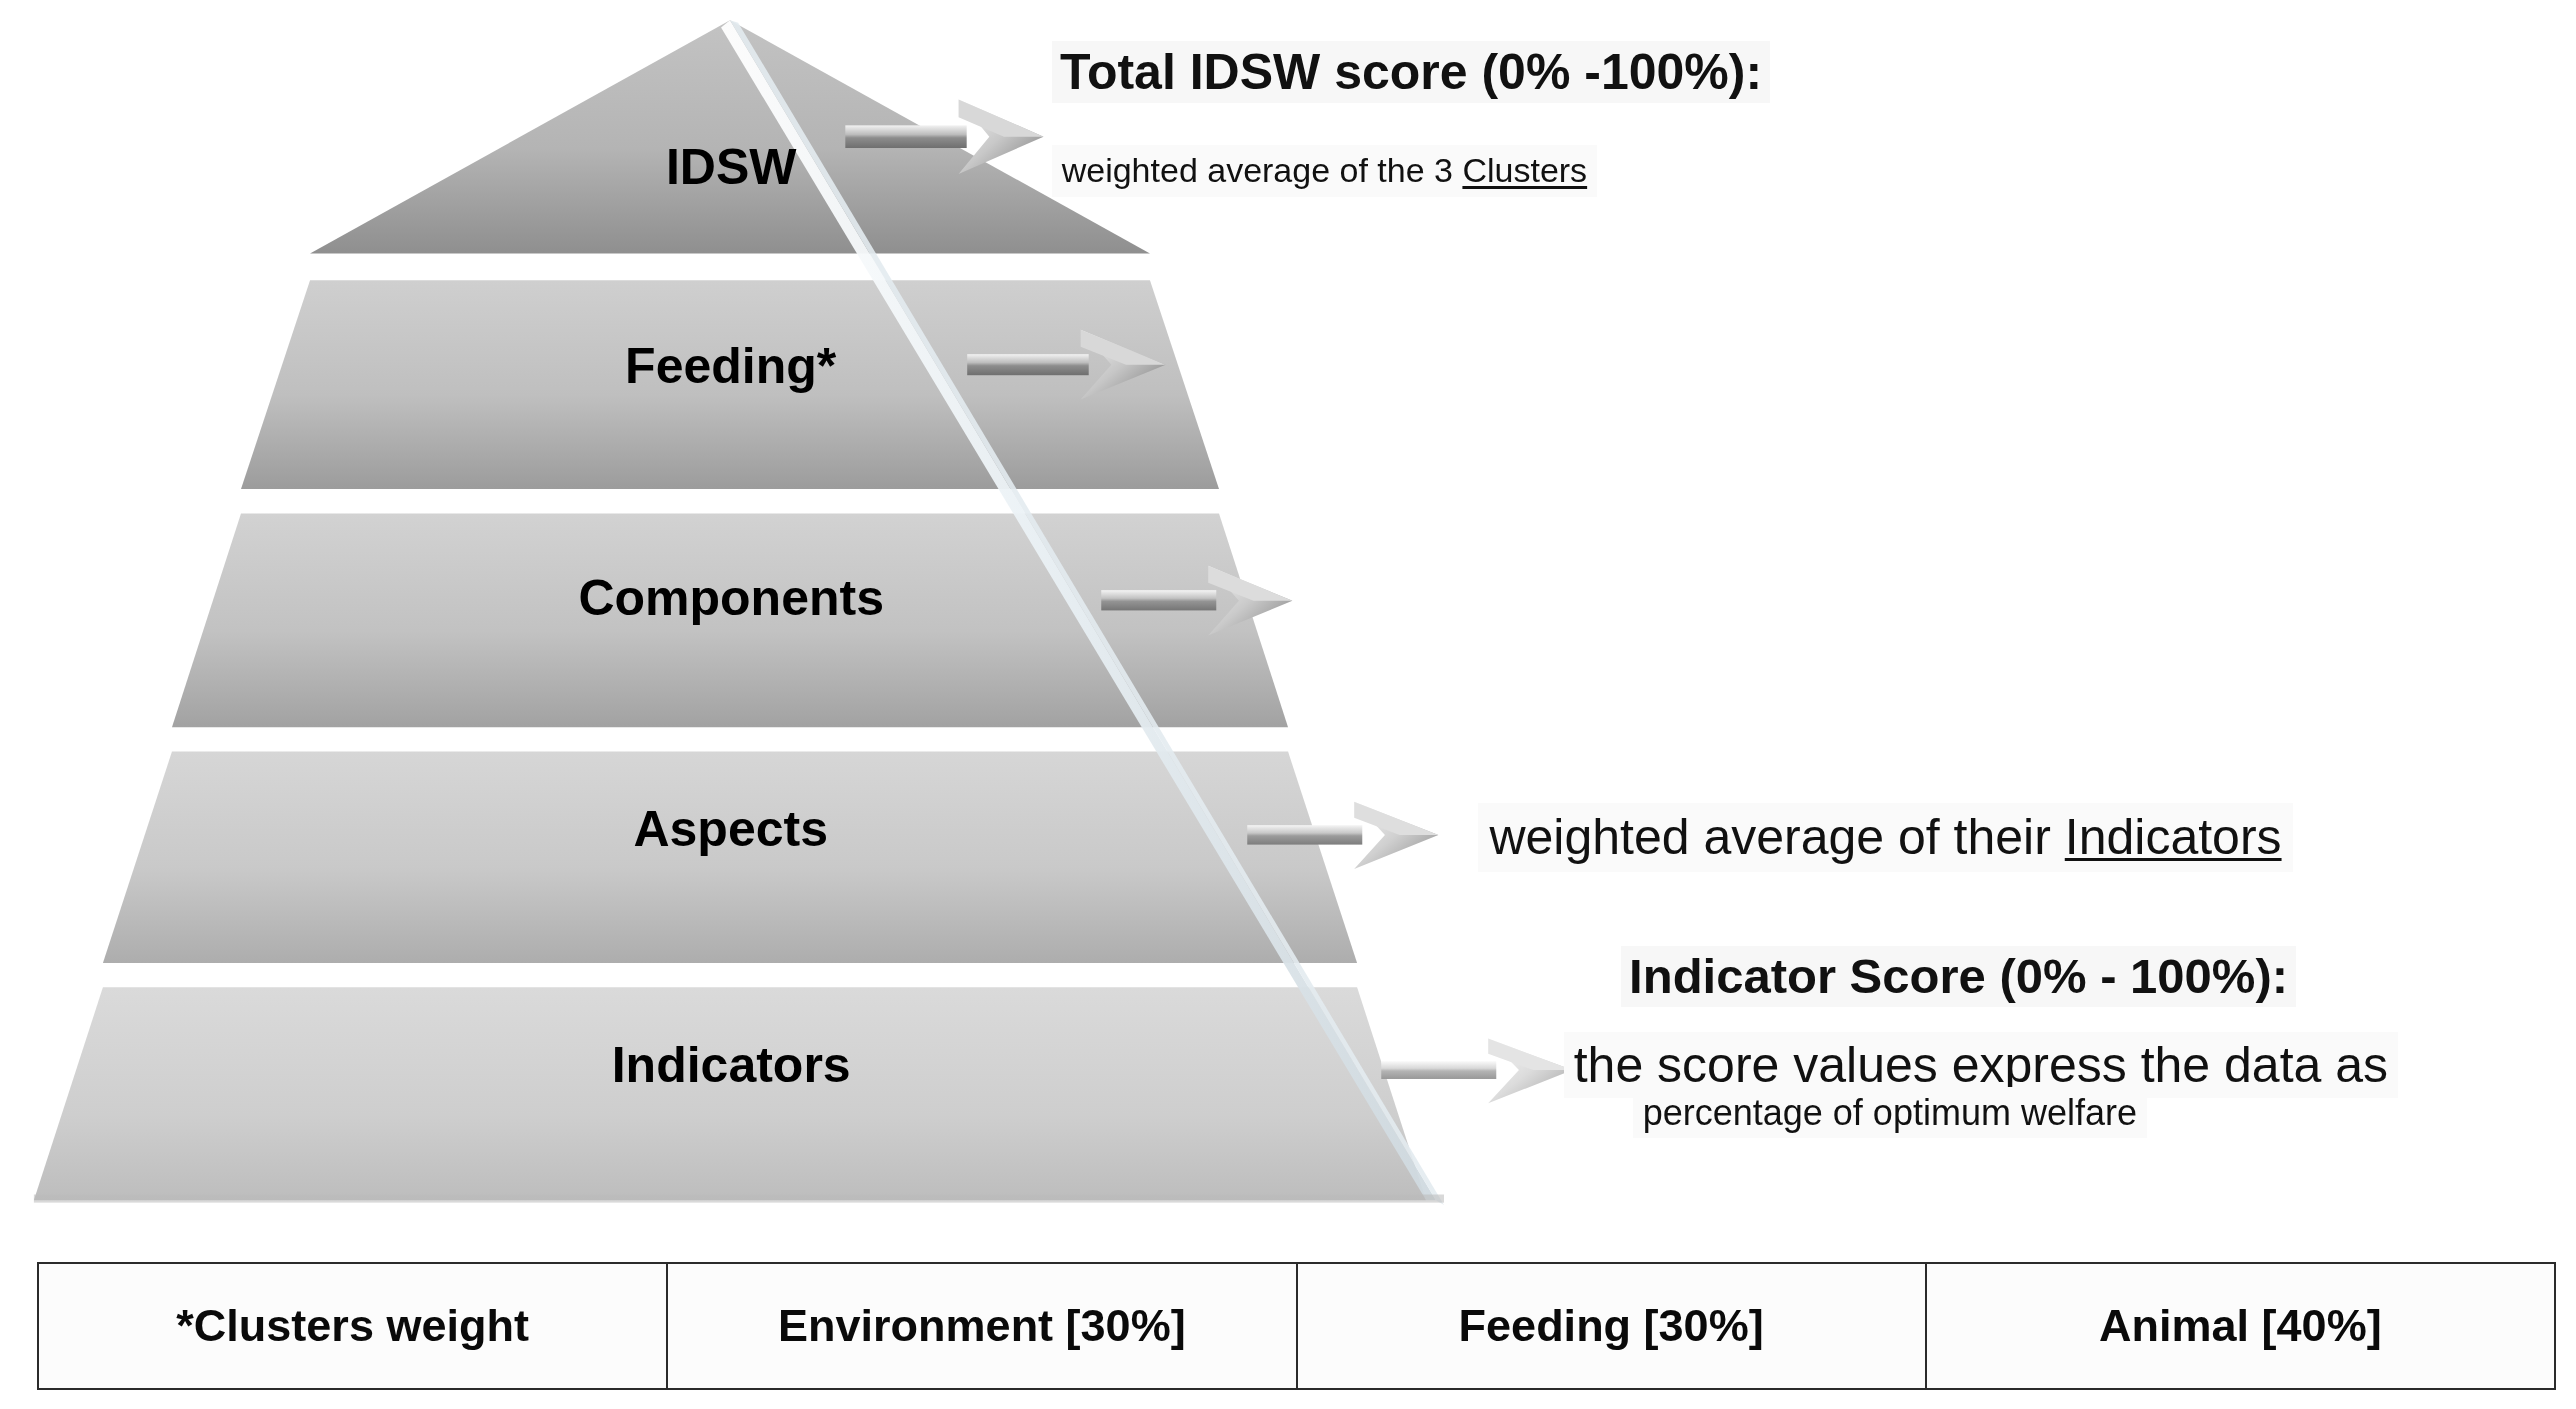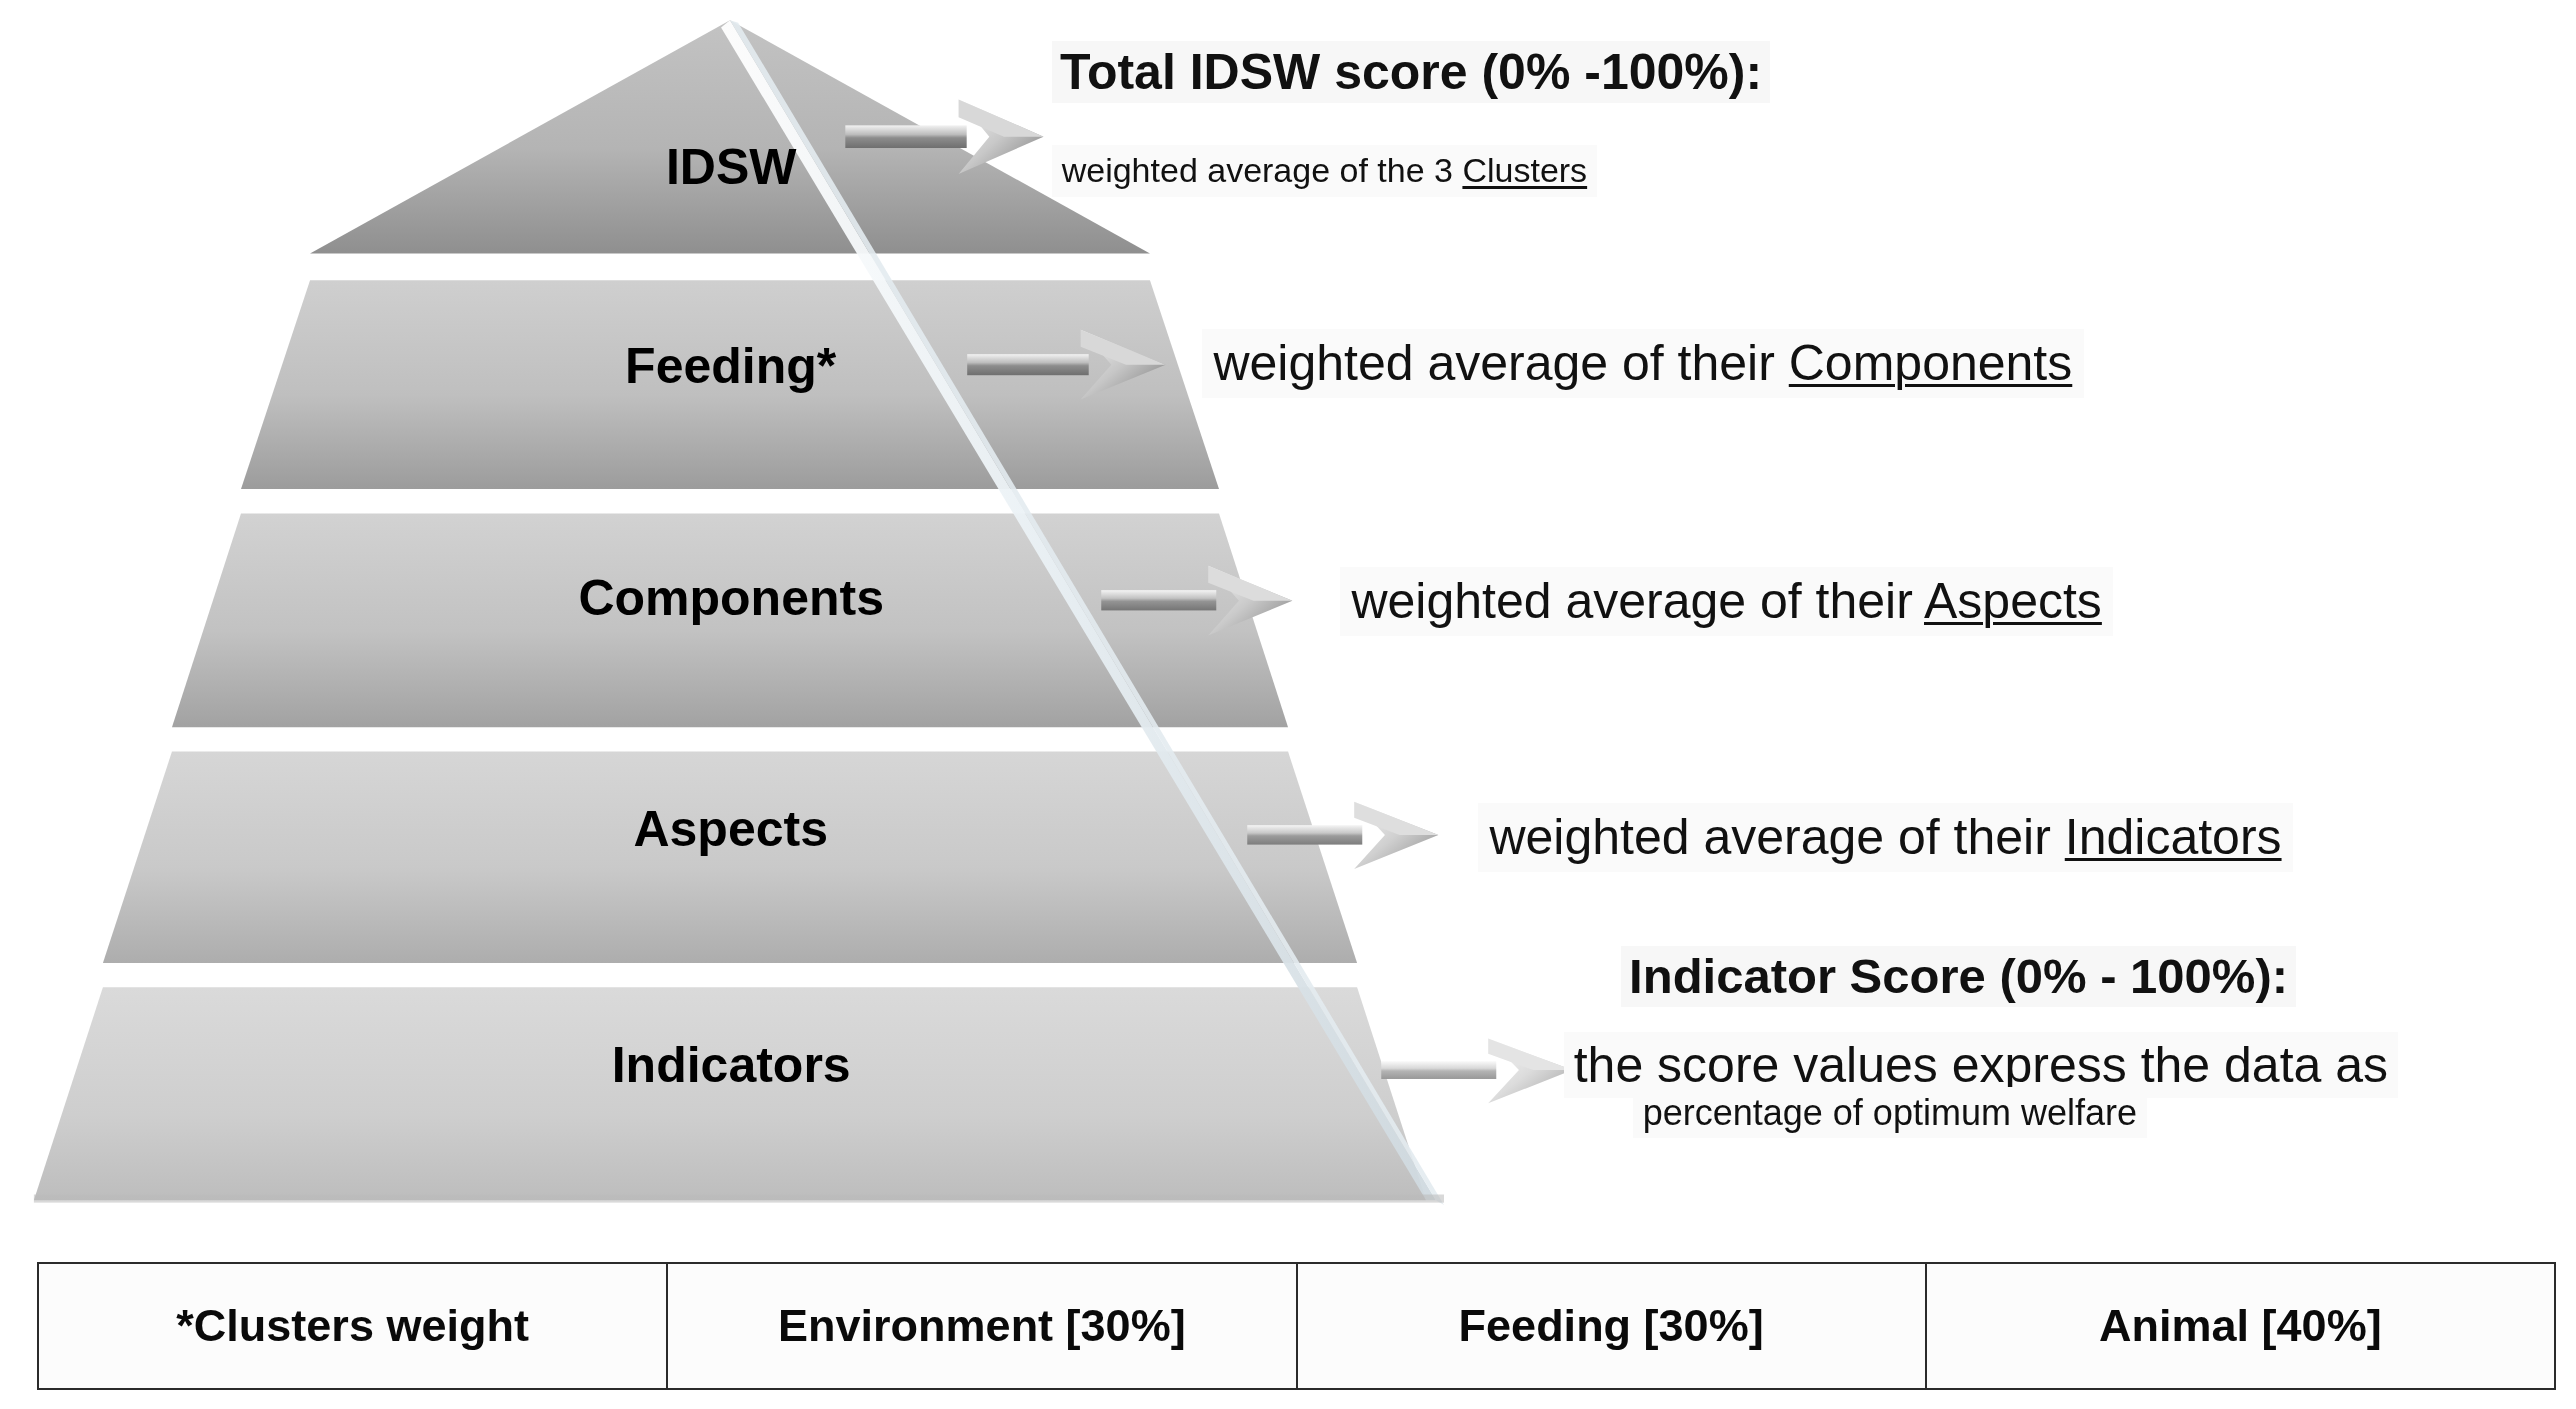--- a/index.html
+++ b/index.html
@@ -256,27 +256,21 @@
     <polygon points="132,8 236,47 132,88 170,47" fill="url(#aG5h)"></polygon>
     <polygon points="132,8 236,47 188,47 132,27" fill="#e4e4e4"></polygon>
   </svg>
 
   <div class="note bold" style="left:1052px; top:41px; font-size:50px; padding:4.9px 8.1px;">Total IDSW score (0% -100%):</div>
 
   <div class="note plain" style="left:1052px; top:145px; font-size:34px; padding:8.1px 9.7px;">
     <span>weighted average of the 3 </span><span class="u">Clusters</span>
   </div>
 
-  <div class="note plain" style="left:1202px; top:329px; font-size:50px; padding:8.1px 11.4px;">
-    <span>weighted average of their </span><span class="u">Components</span>
-  </div>
-
-  <div class="note plain" style="left:1340px; top:567px; font-size:50px; padding:8.1px 11.4px;">
-    <span>weighted average of their </span><span class="u">Aspects</span>
-  </div>
+
 
   <div class="note plain" style="left:1478px; top:803px; font-size:50px; padding:8.1px 11.4px;">
     <span>weighted average of their </span><span class="u">Indicators</span>
   </div>
 
   <div class="note bold" style="left:1621px; top:946px; font-size:49px; padding:4.9px 8.1px;">Indicator Score (0% - 100%):</div>
 
   <div class="note plain" style="left:1564px; top:1032px; font-size:50px; padding:6.5px 9.7px;">the score values express the data as</div>
 
   <div class="note plain" style="left:1633px; top:1087px; font-size:36px; padding:6.5px 9.7px;">percentage of optimum welfare</div>

